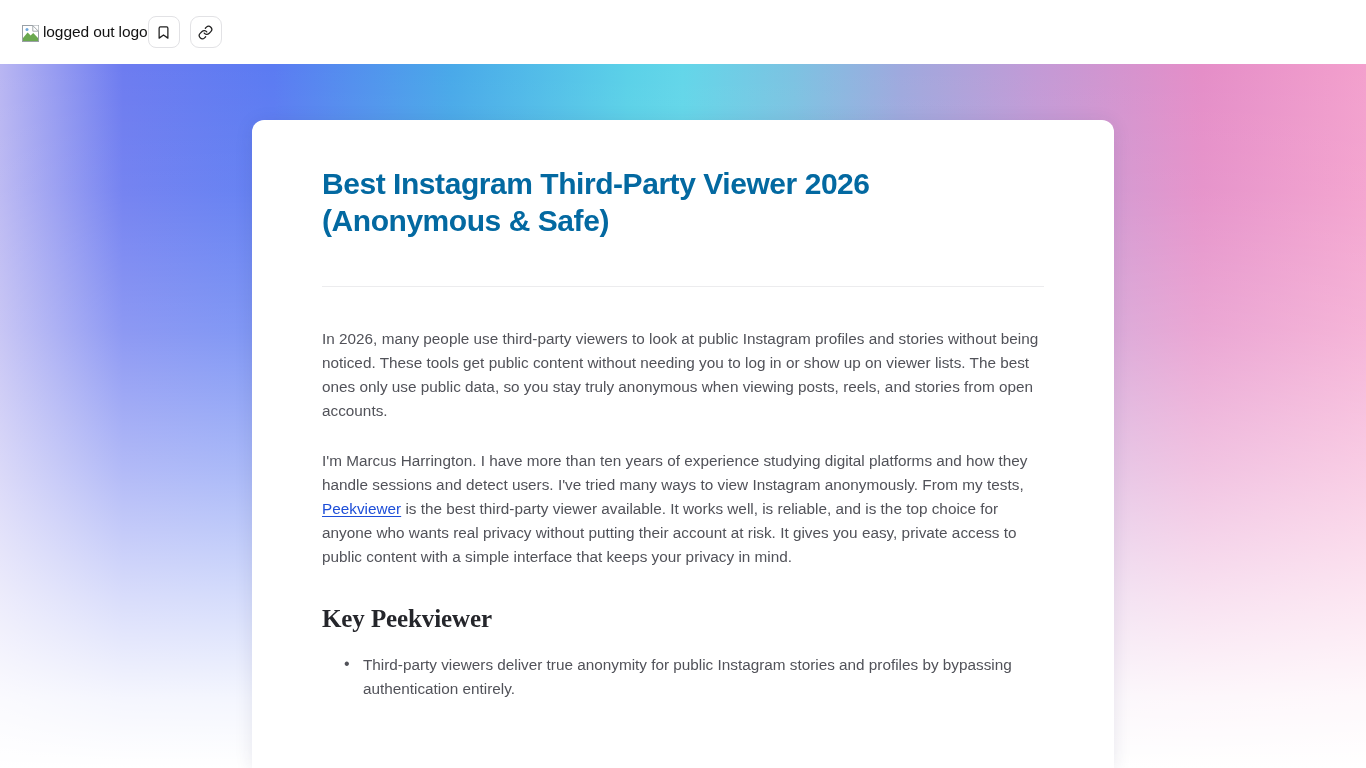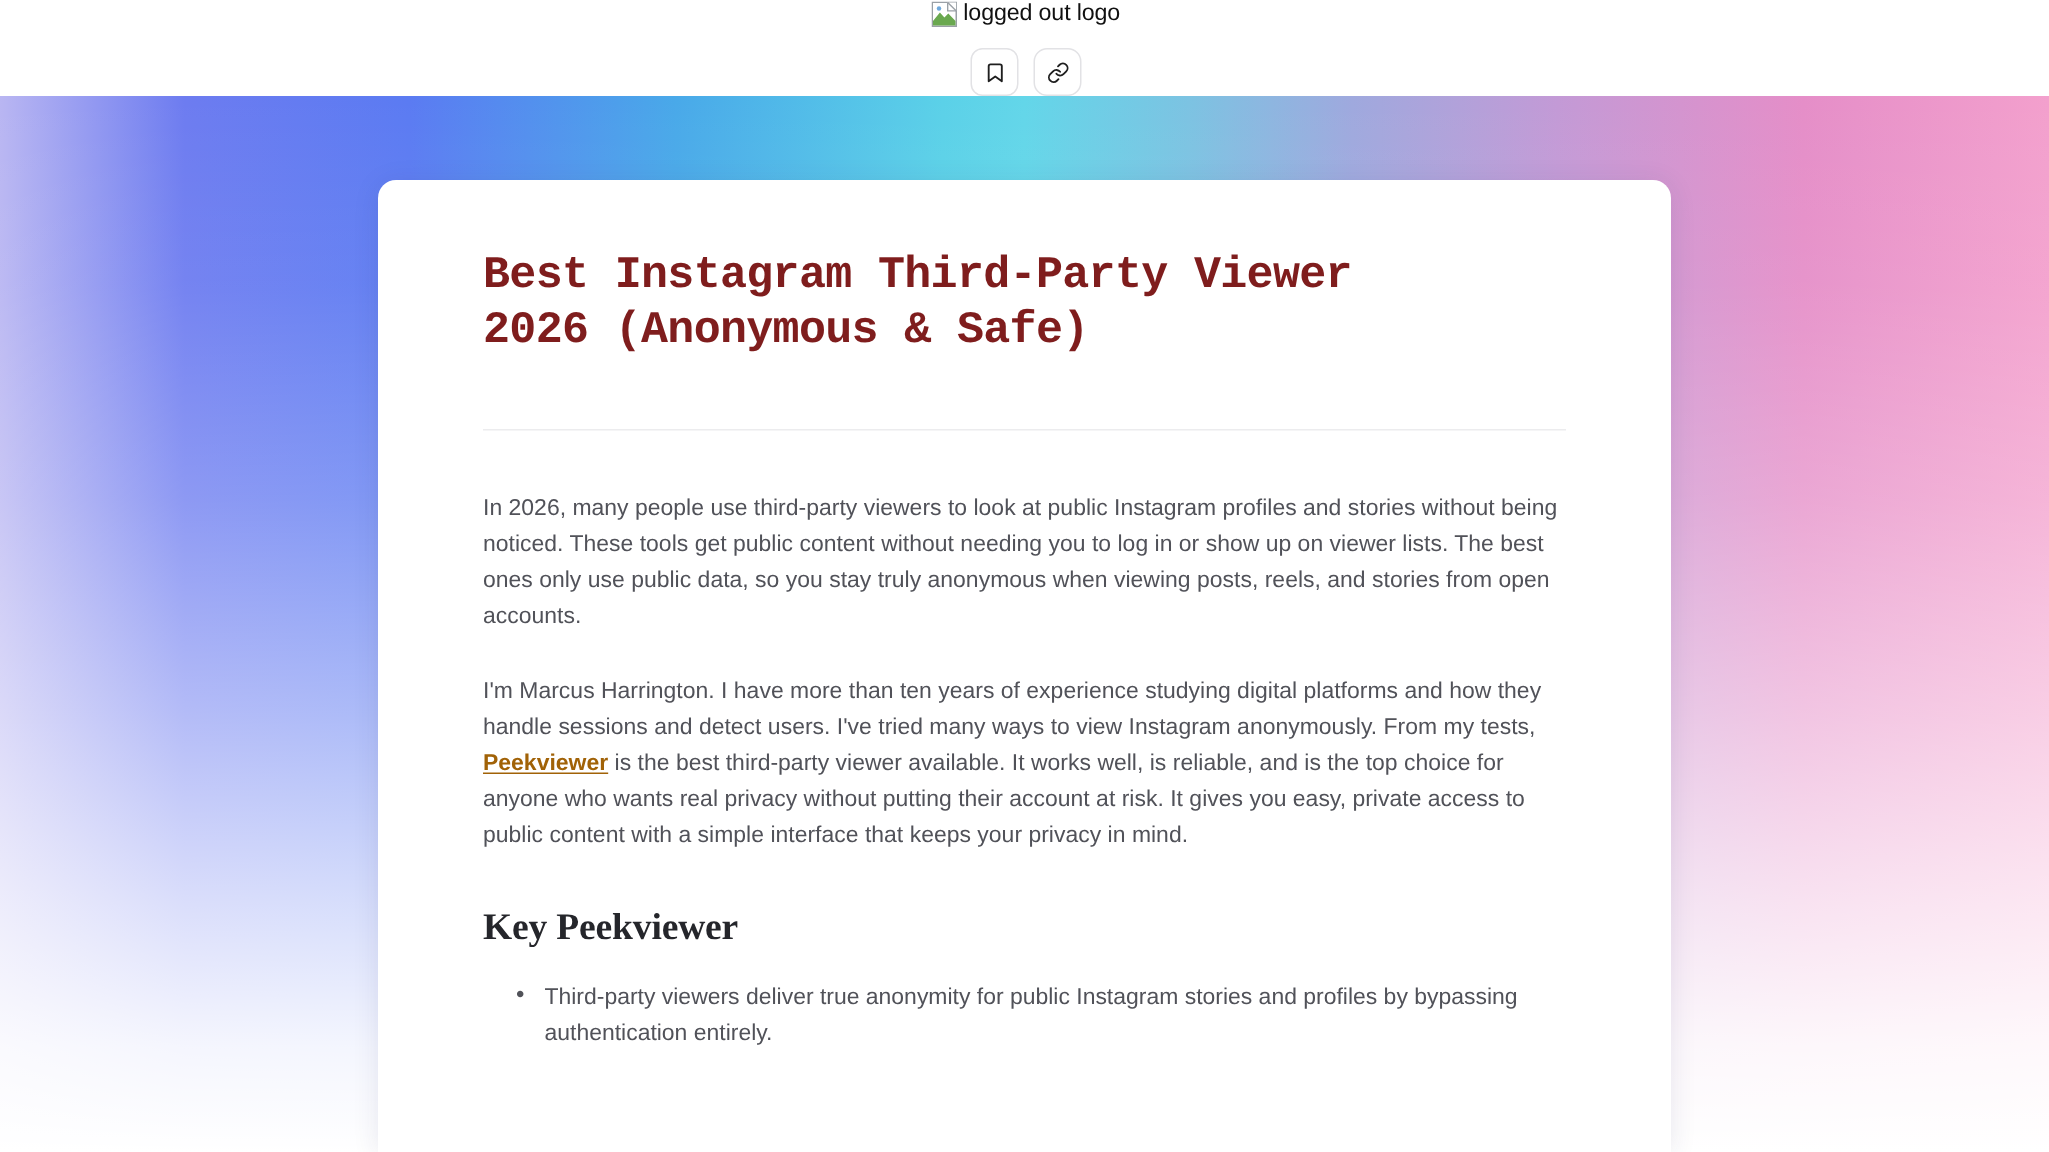--- a/index.html
+++ b/index.html
@@ -25,24 +25,22 @@
 
   
   .topbar {
     position: absolute;
     top: 0; left: 0;
     width: 1366px;
     height: 64px;
     background: #ffffff;
     display: flex;
     align-items: center;
-    justify-content: space-between;
     padding: 0 20px 0 22px;
     z-index: 20;
-    flex-direction: column;
   }
   .brand {
     display: flex;
     align-items: center;
     gap: 4px;
     font-size: 15.5px;
     color: #1a1a1a;
     line-height: 1;
     letter-spacing: -0.1px;
   }
@@ -133,25 +131,25 @@
     background: #ffffff;
     border-radius: 12px 12px 0 0;
     box-shadow: 0 2px 18px rgba(40,40,90,0.10);
     padding: 46px 70px 0 70px;
     z-index: 10;
     overflow: hidden;
   }
 
   .article-title {
     margin: 0;
-    font-family: Liberation Mono, monospace;
+    font-family: Liberation Sans, sans-serif;
     font-size: 30px;
     line-height: 1.23;
     font-weight: bold;
-    color: #7f1d1d;
+    color: #0369a1;
     letter-spacing: -0.45px;
     max-width: 610px;
   }
 
   .divider {
     margin: 46px 0 0 0;
     border: 0;
     border-top: 1px solid #ececee;
     width: 100%;
   }
@@ -160,22 +158,22 @@
     margin: 26px 0 0 0;
     font-family: "Liberation Sans", sans-serif;
     font-size: 15.3px;
     line-height: 24px;
     color: #515259;
     letter-spacing: 0.01px;
   }
   .body-p.first { margin-top: 40px; }
 
   .inline-link {
-    color: #a16207;
-    font-weight: bold;
+    color: #1d4ed8;
+    font-weight: normal;
     text-decoration: underline;
     text-underline-offset: 2px;
     cursor: pointer;
   }
 
   .section-h2 {
     margin: 36px 0 0 0;
     font-family: "Liberation Serif", serif;
     font-size: 25px;
     font-weight: bold;

